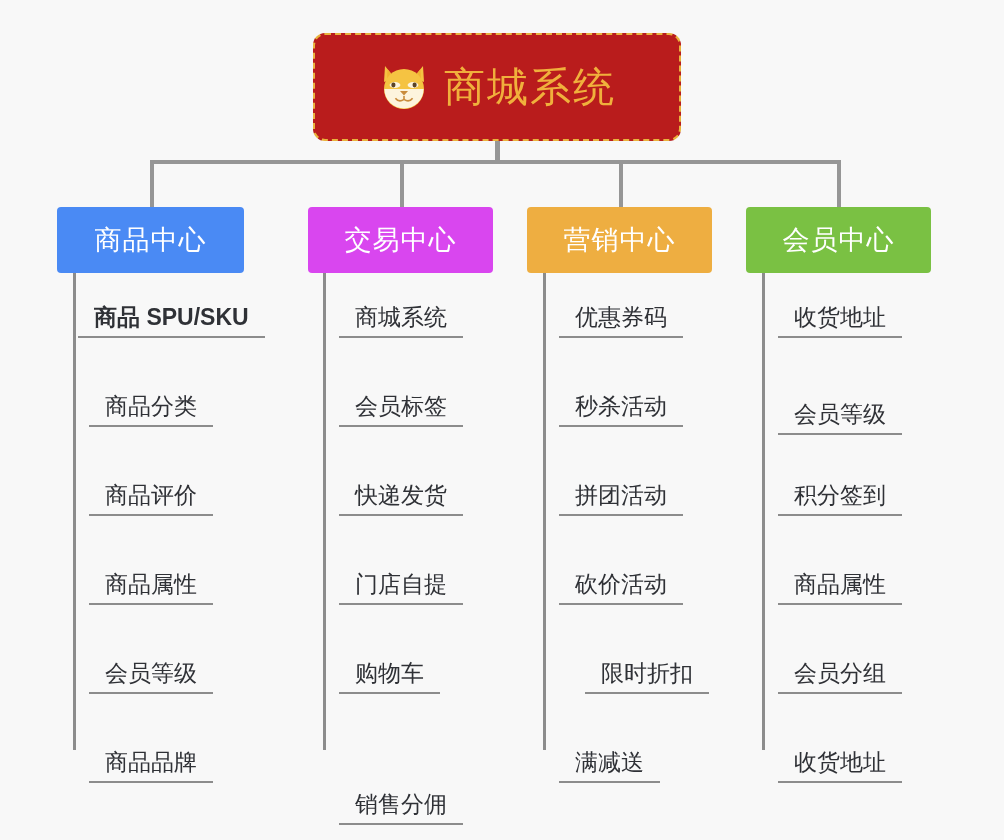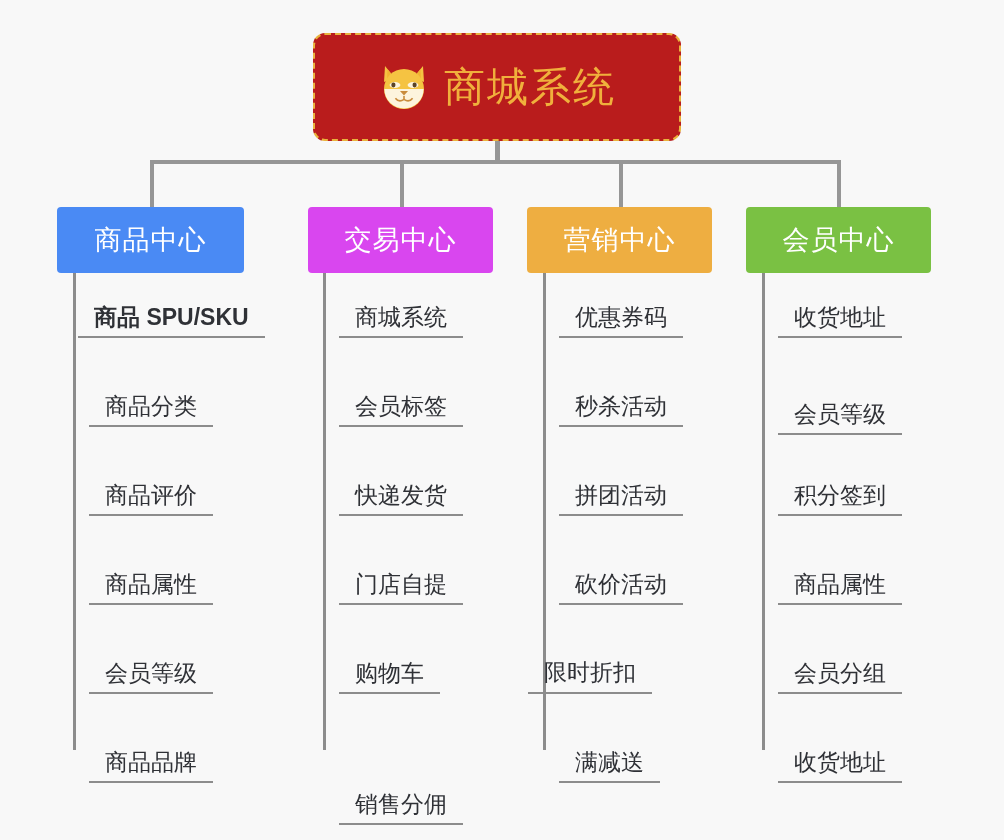--- a/index.html
+++ b/index.html
@@ -158,21 +158,21 @@
 
   <div class="column" style="left:0;">
     <div class="cat-box" style="left:527px; width:185px; background:#eeae41;">
       <span>营销中心</span>
     </div>
     <div class="spine" style="left:543px; top:66px; height:477px;"></div>
     <div class="leaf" style="left:559px; top:97px;"><span>优惠券码</span></div>
     <div class="leaf" style="left:559px; top:186px;"><span>秒杀活动</span></div>
     <div class="leaf" style="left:559px; top:275px;"><span>拼团活动</span></div>
     <div class="leaf" style="left:559px; top:364px;"><span>砍价活动</span></div>
-    <div class="leaf" style="left:528px; top:453px;font-family:Liberation Serif, serif;"><span>限时折扣</span></div>
+    <div class="leaf" style="left:585px; top:453px;"><span>限时折扣</span></div>
     <div class="leaf" style="left:559px; top:542px;"><span>满减送</span></div>
   </div>
 
   <div class="column" style="left:0;">
     <div class="cat-box" style="left:746px; width:185px; background:#7ac143;">
       <span>会员中心</span>
     </div>
     <div class="spine" style="left:762px; top:66px; height:477px;"></div>
     <div class="leaf" style="left:778px; top:97px;"><span>收货地址</span></div>
     <div class="leaf" style="left:778px; top:186px;margin-top:8px;"><span>会员等级</span></div>

